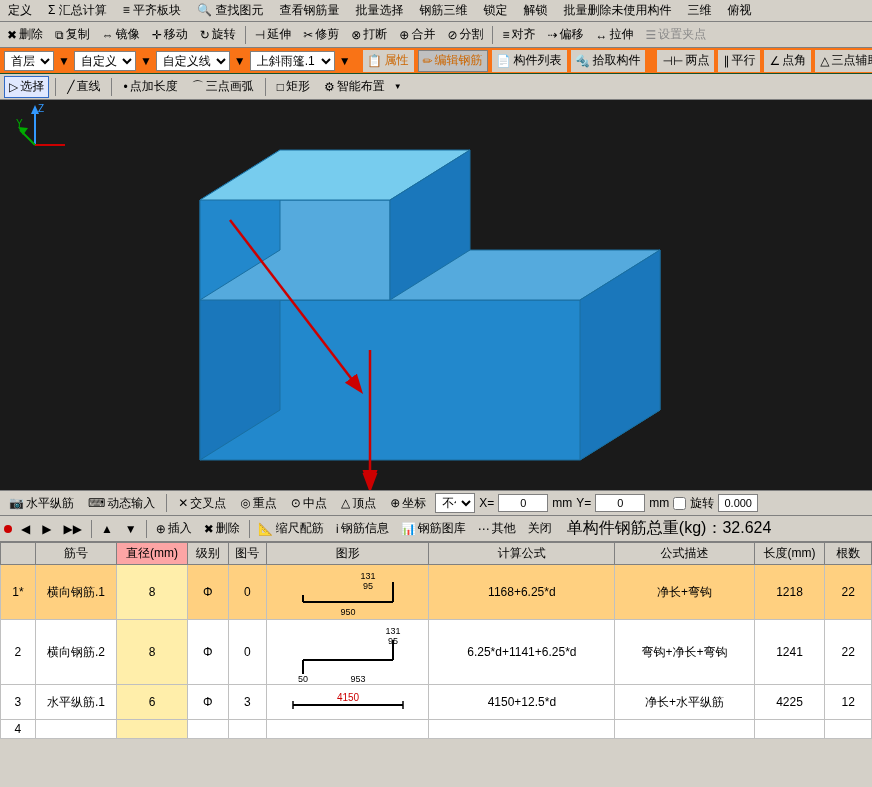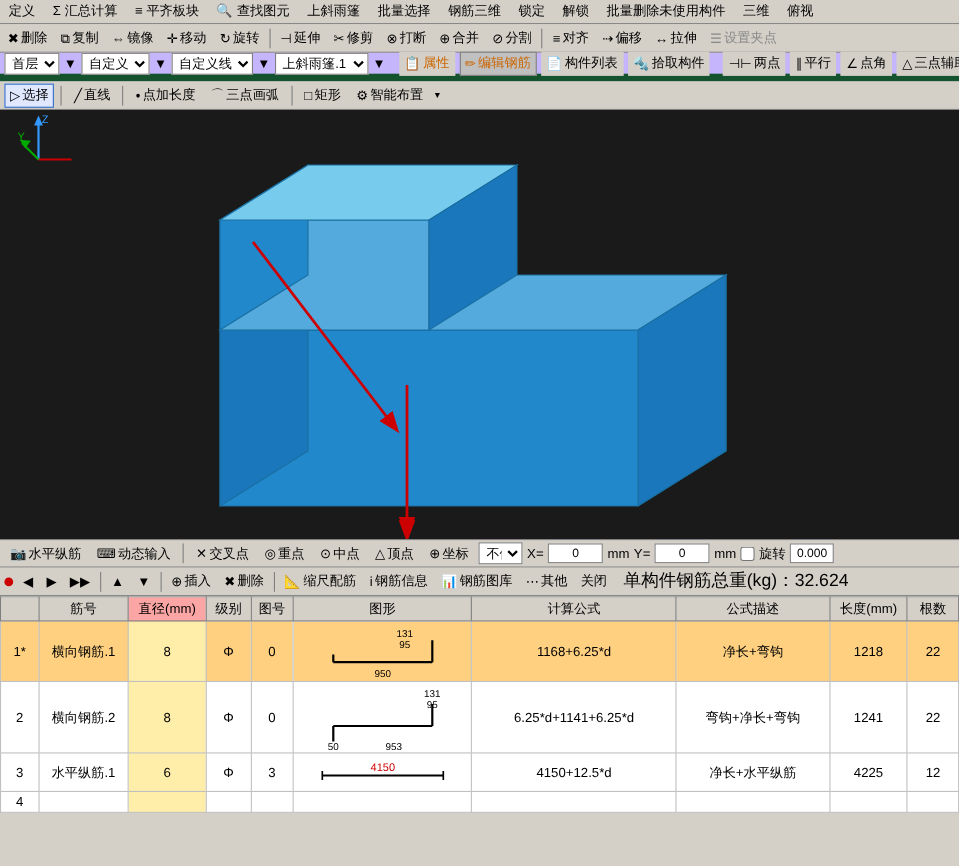--- a/index.html
+++ b/index.html
@@ -46,22 +46,22 @@
       gap: 2px;
       white-space: nowrap;
       font-size: 12px;
     }
     .toolbar-btn.active { border: 1px solid #808080; background: #c0c0c0; }
     .separator { width: 1px; height: 18px; background: #808080; margin: 0 2px; }
 
     
     .layer-bar {
       height: 26px;
-      background: #c4b5fd;
-      border-bottom: 7px solid #14532d;
+      background: #f97316;
+      border-bottom: 1px solid #14532d;
       display: flex;
       align-items: center;
       padding: 0 4px;
       gap: 4px;
       font-size: 12px;
     }
     .layer-select {
       height: 20px;
       background: white;
       border: 1px solid #808080;
@@ -187,21 +187,21 @@
     }
   </style>
 </head>
 <body>
 
 <div class="menu-bar">
   <span class="menu-item">定义</span>
   <span class="menu-item">Σ 汇总计算</span>
   <span class="menu-item">≡ 平齐板块</span>
   <span class="menu-item">🔍 查找图元</span>
-  <span class="menu-item">上斜雨篷</span>
+  <span class="menu-item">查看钢筋量</span>
   <span class="menu-item">批量选择</span>
   <span class="menu-item" style="font-weight:normal;text-align:right;">钢筋三维</span>
   <span class="menu-item">锁定</span>
   <span class="menu-item">解锁</span>
   <span class="menu-item">批量删除未使用构件</span>
   <span class="menu-item">三维</span>
   <span class="menu-item">俯视</span>
 </div>
 
 <div class="toolbar">

